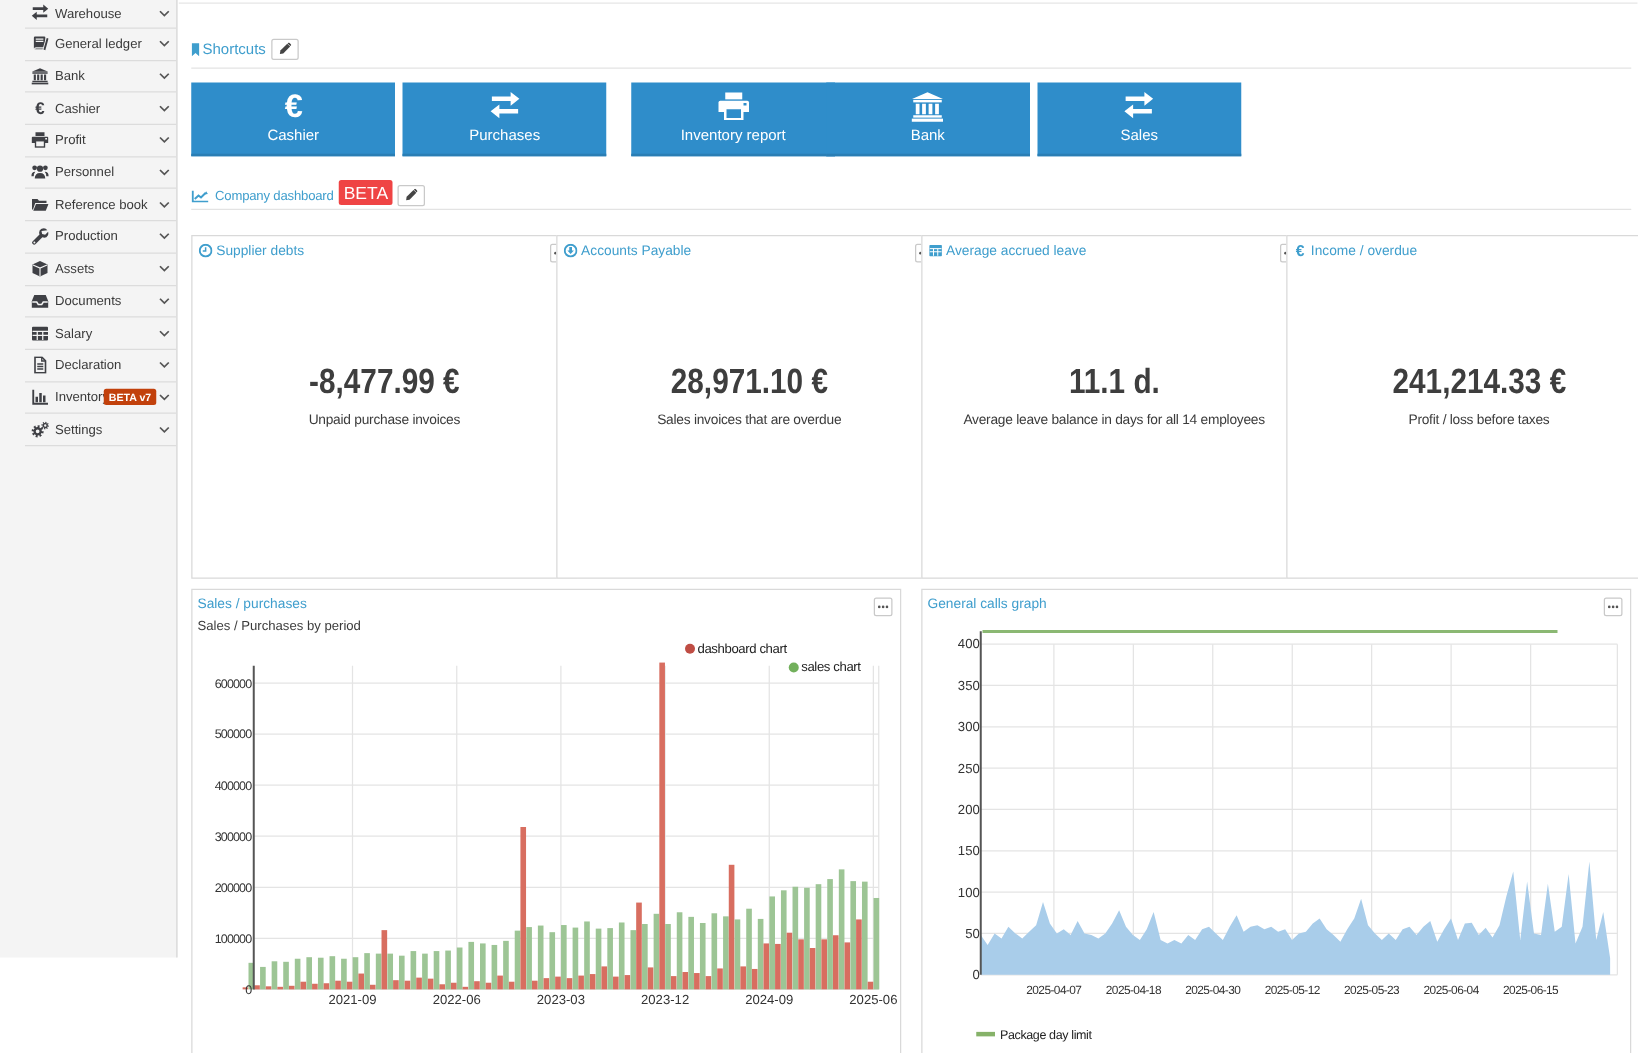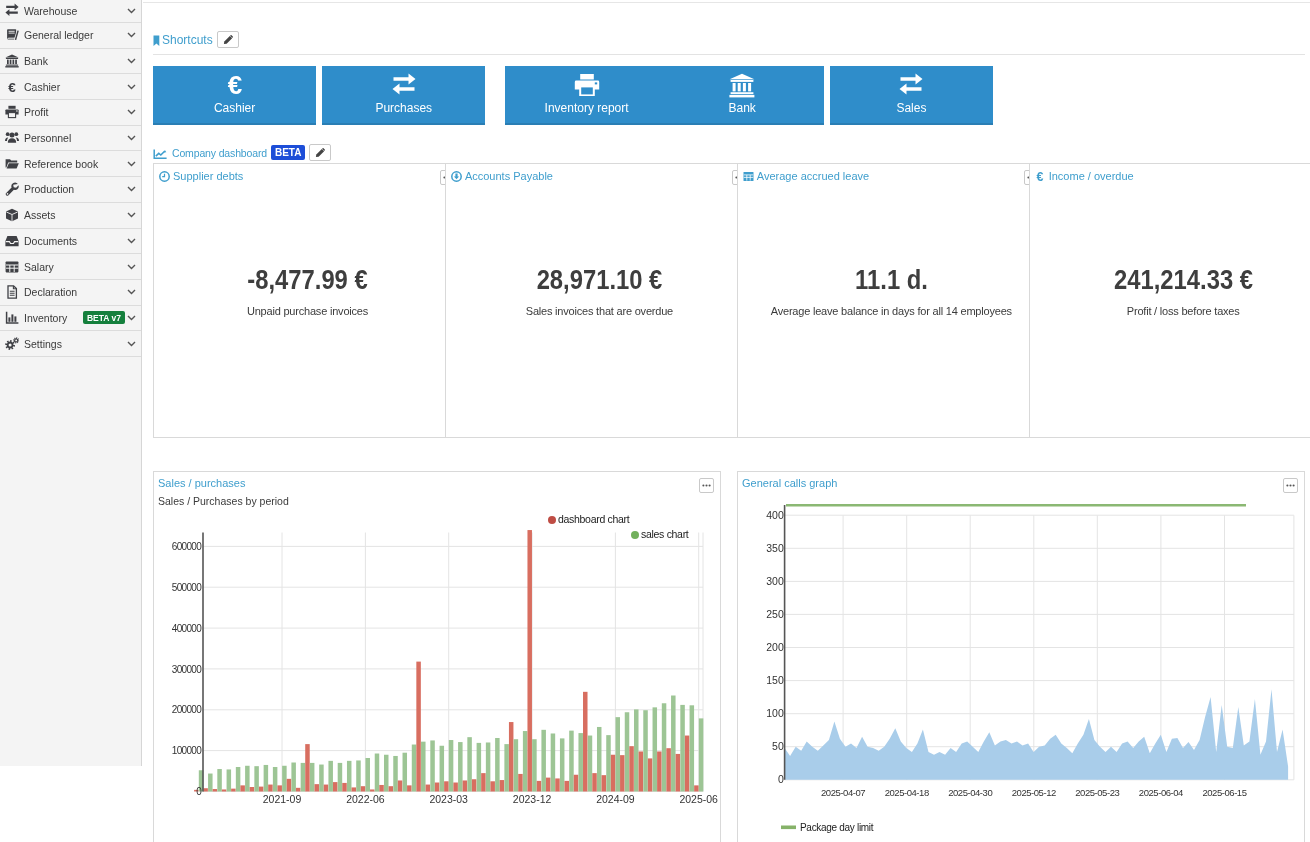--- a/index.html
+++ b/index.html
@@ -1,29 +1,29 @@
 <!DOCTYPE html>
 <html><head><meta charset="utf-8"><style>
 * { margin:0; padding:0; box-sizing:border-box; }
 html,body { width:1310px; height:842px; overflow:hidden; background:#fff;
   font-family:"Liberation Sans",sans-serif; }
 .abs { position:absolute; }
 
 
 #sidebar { position:absolute; left:0; top:0; width:142px; height:766px;
-  background:#f4f4f4; border-right:1px solid #d6d6d6; }
+  background:#f4f4f4; border-right:1px solid #d6d6d6;padding-left:20px; }
 .mi { height:25.7px; border-bottom:1px solid #dcdcdc; position:relative;
   display:flex; align-items:center; }
 .mi.first { height:23px; }
 .mi.first .mic svg { margin-top:-2px; }
 .mic { width:15px; margin-left:4px; display:flex; justify-content:center; }
 .mlbl { margin-left:5px; font-size:10.5px; color:#3a3a3a; }
 .mchev { position:absolute; right:5px; top:50%; margin-top:-3px; line-height:0; }
 .mchev svg { display:block; }
-.sbadge { position:absolute; right:16px; background:#15803d; color:#fff;
+.sbadge { position:absolute; right:16px; background:#c2410c; color:#fff;
   font-size:8.5px; font-weight:bold; padding:1.5px 4px; border-radius:2px; }
 
 
 #topline { position:absolute; left:143px; top:2px; width:1167px; height:1px; background:#e6e6e6; }
 
 
 #shortcuts { position:absolute; left:153px; top:31px; }
 .bluelink { color:#3f9ecd; font-size:12px; }
 #shortcuts .txt { vertical-align:2px; margin-left:2px; }
 .editbtn { display:inline-block; background:#fff; border:1px solid #c9c9c9; border-radius:2px;
@@ -32,25 +32,25 @@
 
 
 .bbtn { position:absolute; top:66px; width:163.2px; height:59px; background:#2f8dca;
   border-bottom:2px solid #2a7eb4; color:#fff; text-align:center; }
 .bic { margin-top:7px; height:26px; }
 .blbl { font-size:12px; margin-top:2px; }
 
 
 #cdash { position:absolute; left:153px; top:144px; }
 #cdash .txt { font-size:10.5px; letter-spacing:-0.15px; color:#3f9ecd; margin-left:5px; vertical-align:2px; }
-.beta { display:inline-block; background:#1d4ed8; color:#fff; font-size:10px; font-weight:bold;
+.beta { display:inline-block; background:#ef4444; color:#fff; font-size:14px; font-weight:normal;
   padding:2px 4px; border-radius:2px; vertical-align:3px; margin-left:4px; }
 
 
-.card { position:absolute; top:163px; width:309px; height:275px; background:#fff;
+.card { position:absolute; top:188px; width:309px; height:275px; background:#fff;
   border:1px solid #d9d9d9; }
 .chead { position:absolute; left:5px; top:1.5px; }
 .chead svg { vertical-align:-2px; }
 .ctitle { color:#3f9ecd; font-size:11px; margin-left:3px; }
 .cdots { position:absolute; right:6px; top:6px; width:15px; height:15px; background:#fff;
   border:1px solid #c9c9c9; border-radius:2px; display:flex; align-items:center; justify-content:center; }
 .cnum { position:absolute; top:99.5px; width:100%; text-align:center; font-size:28px; font-weight:bold;
   color:#3e3e3e; transform:scaleX(0.85); }
 .csub { position:absolute; top:141px; width:100%; text-align:center; font-size:11px;
   color:#3b3b3b; letter-spacing:-0.2px; }

